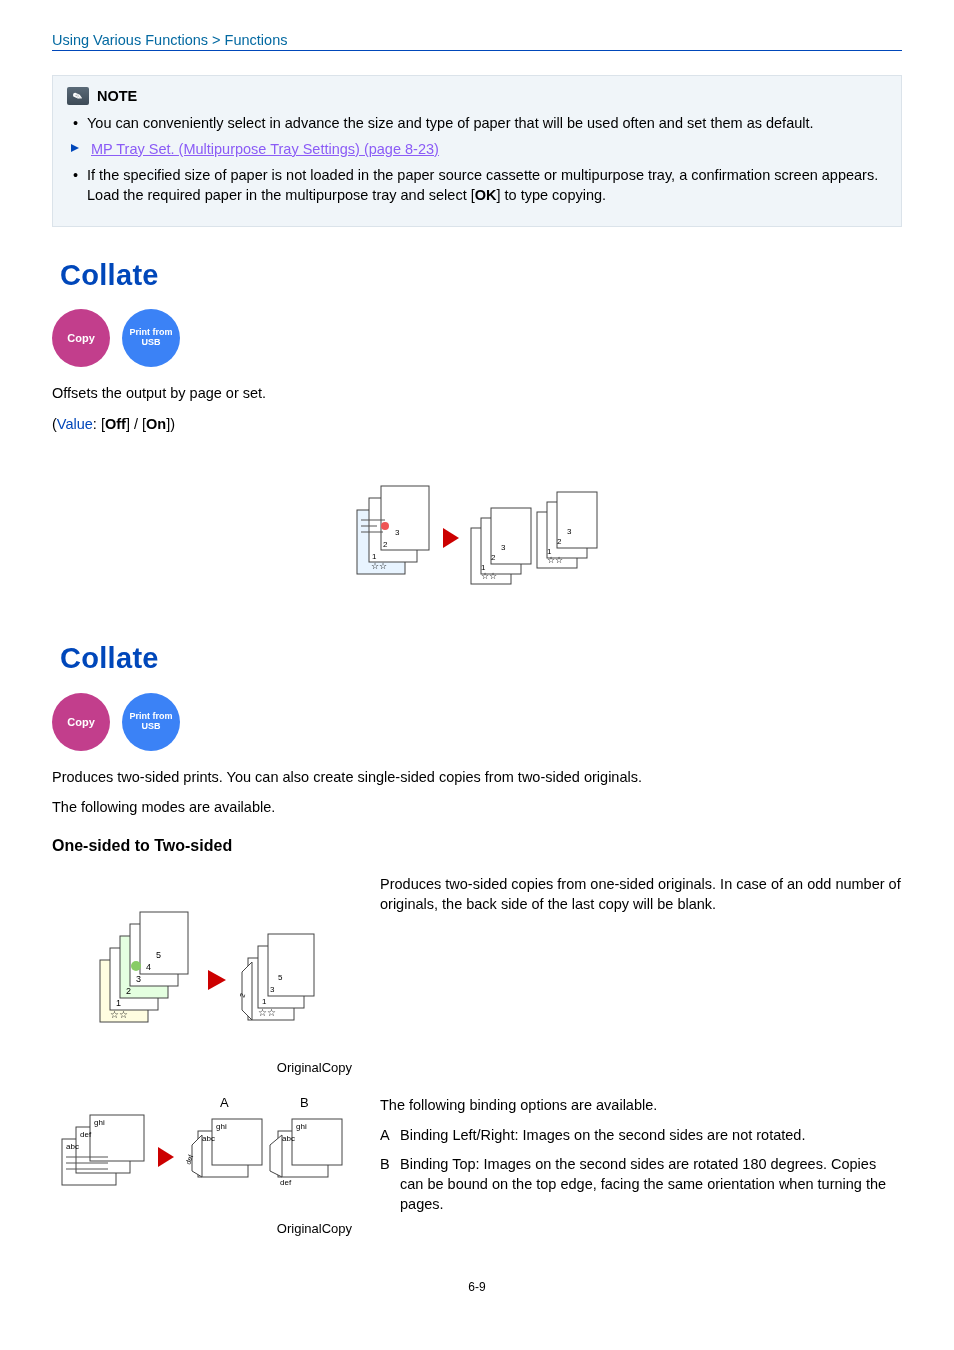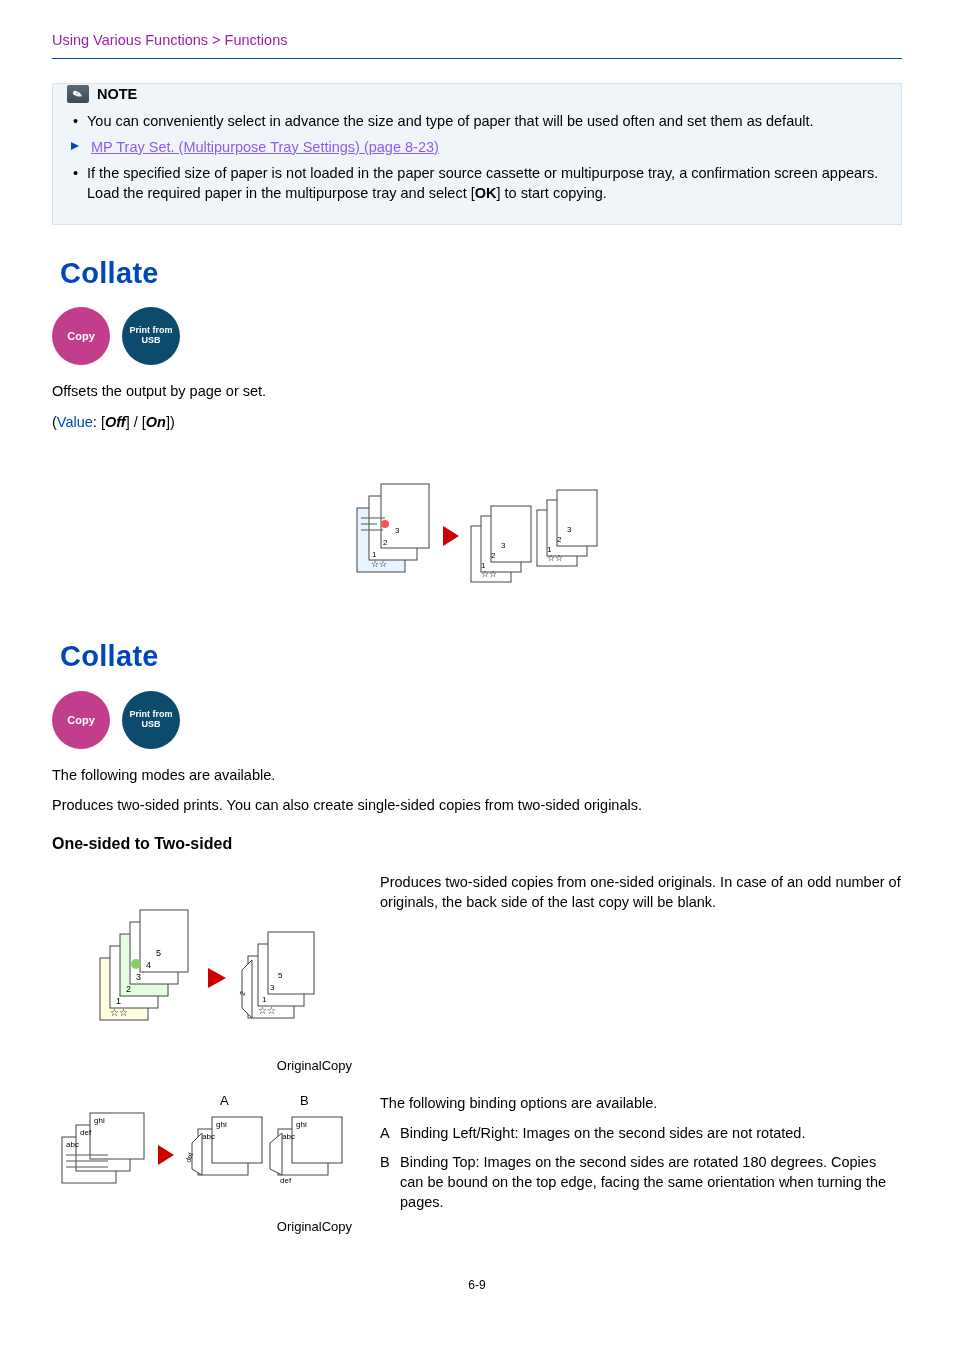--- a/index.html
+++ b/index.html
@@ -10,29 +10,29 @@
     margin: 0 auto;
     color: #000;
     font-size: 14.5px;
     line-height: 1.4;
   }
   .page {
     padding: 30px 52px 40px 52px;
   }
   .breadcrumb {
     font-size: 14.5px;
-    color: #a21caf;
-    padding-bottom: 8px;
+    color: #0369a1;
+    padding-bottom: 0;
     border-bottom: 1.5px solid #0047ba;
     margin-bottom: 24px;
   }
   .note-box {
     background: #f0f5f9;
     border: 1px solid #dbe3ea;
-    padding: 0 14px 14px 14px;
+    padding: 10px 14px 14px 14px;
     margin-bottom: 28px;
   }
   .note-header {
     display: flex;
     align-items: center;
     font-weight: bold;
     margin-bottom: 6px;
   }
   .note-icon {
     display: inline-flex;
@@ -95,25 +95,25 @@
     display: flex;
     flex-direction: column;
     align-items: center;
     justify-content: center;
     font-weight: bold;
     font-size: 11px;
     text-align: center;
     line-height: 1.1;
   }
   .badge.copy { background: #c23e8c; }
-  .badge.usb { background: #0c4a6e; font-size: 9px; }
+  .badge.usb { background: #3b82f6; font-size: 9px; }
   .body-text { margin-bottom: 10px; }
   .value-line { margin-bottom: 16px; }
   .value-line .value-label { color: #0047ba; font-weight: normal; }
-  .value-line .bold { font-weight: bold; font-style: italic; }
+  .value-line .bold { font-weight: bold; }
   .diagram-center { display:flex; justify-content:center; margin: 8px 0 28px 0; }
   .collate-svg { width: 260px; height: 160px; }
   .subheading {
     font-weight: bold;
     font-size: 16px;
     margin: 18px 0 12px 0;
   }
   .duplex-row {
     display: flex;
     gap: 28px;
@@ -139,21 +139,21 @@
     <div class="note-header">
       <span class="note-icon"></span>
       <span>NOTE</span>
     </div>
     <ul class="note-list">
       <li class="bullet">You can conveniently select in advance the size and type of paper that will be used often and set them as default.</li>
       <li class="arrow">
         <a href="#" class="link">MP Tray Set. (Multipurpose Tray Settings) (page 8-23)</a>
       </li>
       <li class="bullet">
-        <span>If the specified size of paper is not loaded in the paper source cassette or multipurpose tray, a confirmation screen appears. Load the required paper in the multipurpose tray and select [</span><span class="ok-bold">OK</span><span>] to start copying.</span>
+        <span>If the specified size of paper is not loaded in the paper source cassette or multipurpose tray, a confirmation screen appears. Load the required paper in the multipurpose tray and select [</span><span class="ok-bold">OK</span><span>] to type copying.</span>
       </li>
     </ul>
   </div>
 
   <h1 class="section-title">Collate</h1>
   <div class="badge-row">
     <div class="badge copy">Copy</div>
     <div class="badge usb">Print from USB</div>
   </div>
   <p class="body-text">Offsets the output by page or set.</p>
@@ -199,22 +199,22 @@
       <text x="210" y="94" font-size="8">2</text>
       <text x="220" y="84" font-size="8">3</text>
     </svg>
   </div>
 
   <h1 class="section-title">Collate</h1>
   <div class="badge-row">
     <div class="badge copy">Copy</div>
     <div class="badge usb">Print from USB</div>
   </div>
+  <p class="body-text">Produces two-sided prints. You can also create single-sided copies from two-sided originals.</p>
   <p class="body-text">The following modes are available.</p>
-  <p class="body-text">Produces two-sided prints. You can also create single-sided copies from two-sided originals.</p>
 
   <div class="subheading">One-sided to Two-sided</div>
 
   <div class="duplex-row">
     <div class="duplex-left">
       <svg viewBox="0 0 300 180" width="300" height="180">
 
         <g stroke="#444" fill="#fff">
           <rect x="48" y="90" width="48" height="62" fill="#fffde0"></rect>
           <rect x="58" y="78" width="48" height="62" fill="#fff"></rect>

